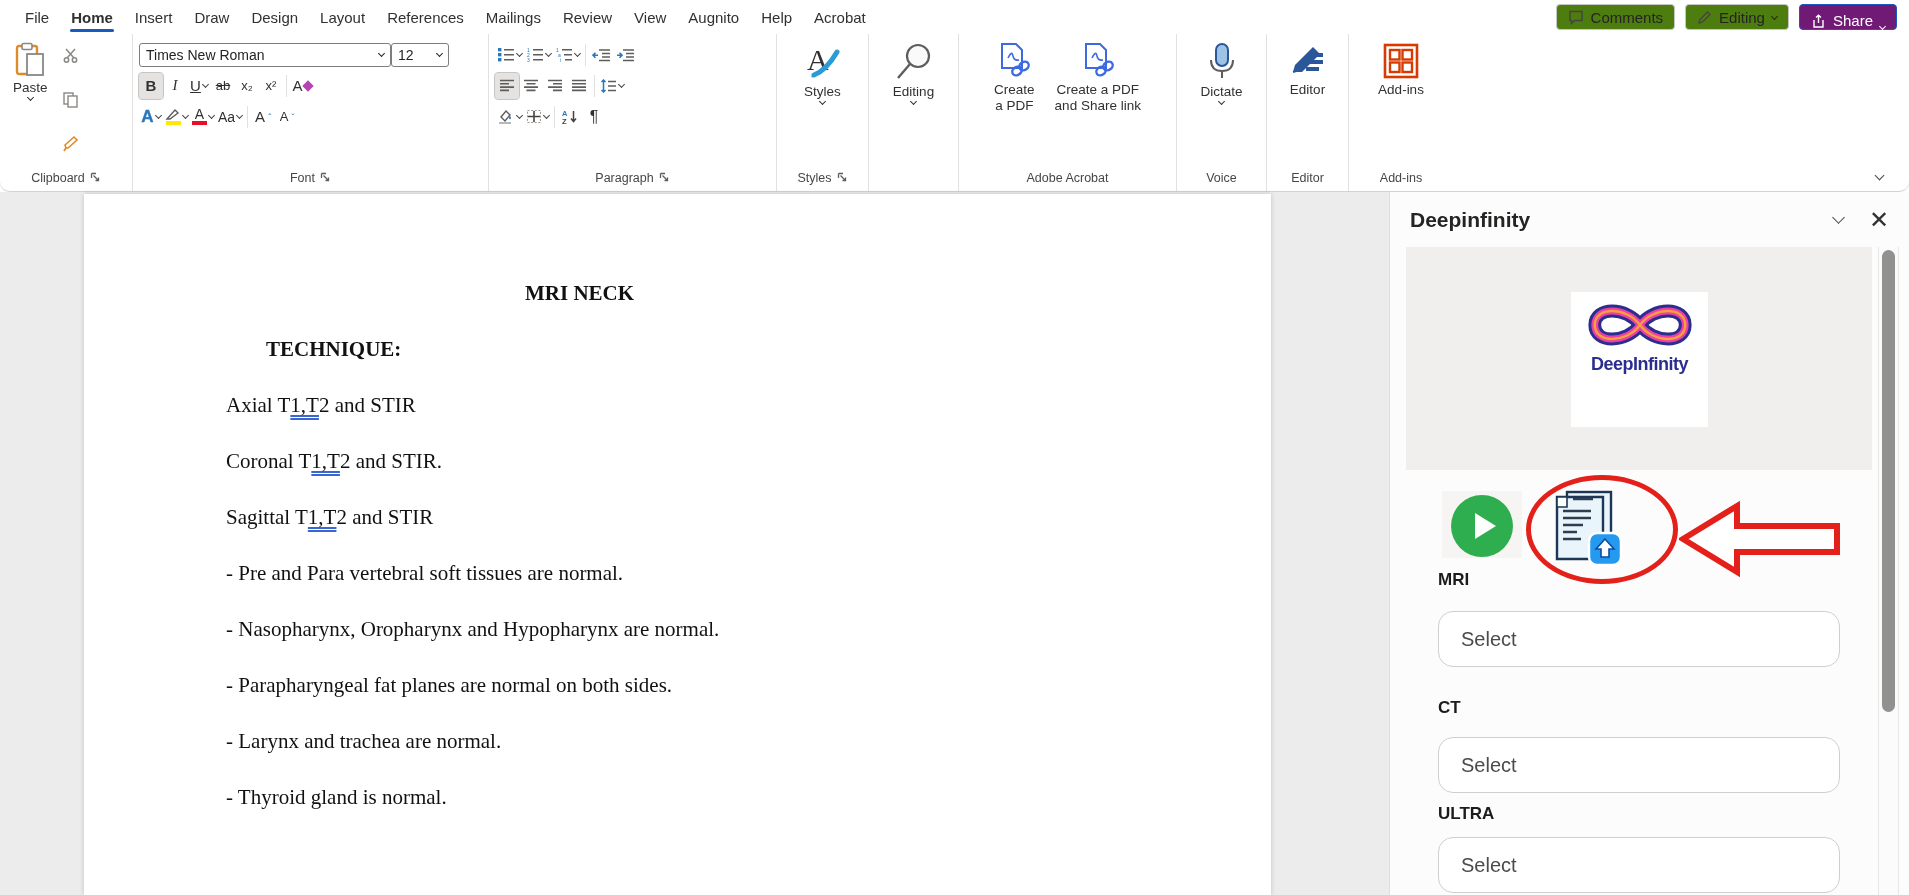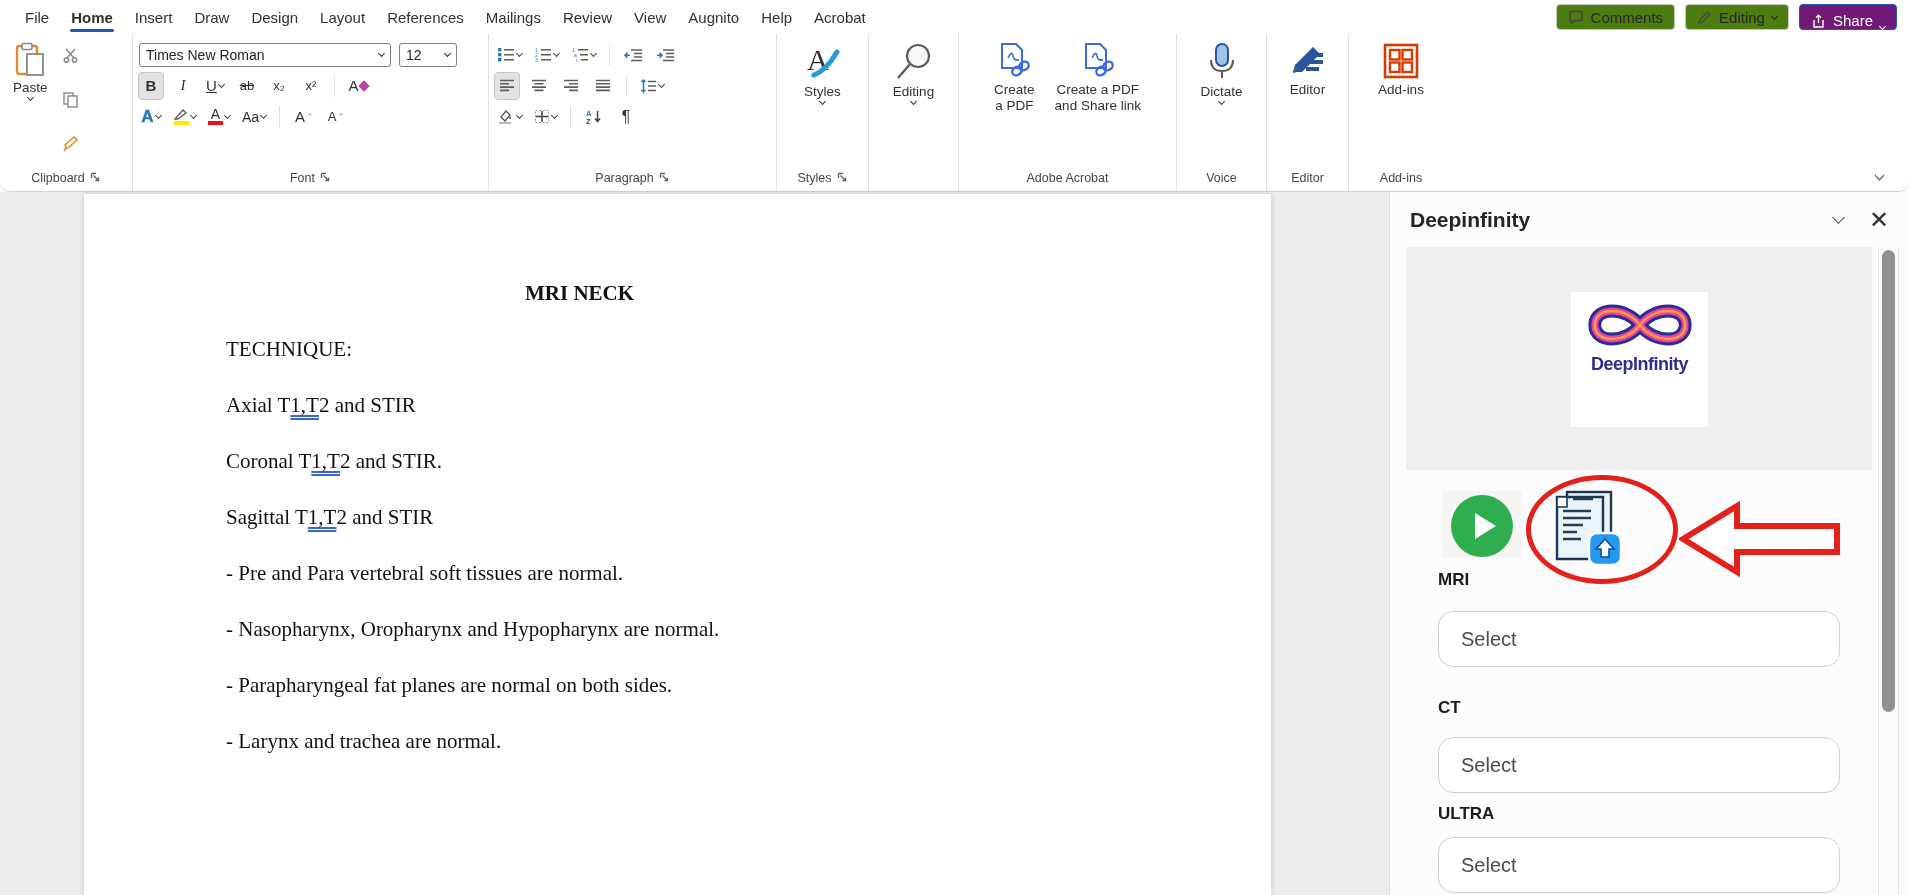--- a/index.html
+++ b/index.html
@@ -21,39 +21,39 @@
   
   .ribbon { position:absolute; left:0; top:34px; width:100%; height:158px; background:#fff; border-bottom:1px solid #d4d2d0; border-radius:0 0 10px 10px; box-shadow:0 1px 2px rgba(0,0,0,.05); display:flex; }
   .rgroup { display:flex; flex-direction:column; border-right:1px solid #e3e1df; padding:5px 6px 0 6px; }
   .rbody { flex:1; display:flex; }
   .rlabel { height:27px; display:flex; align-items:center; justify-content:center; gap:5px; font-size:12.5px; color:#484644; }
   .bigbtn { display:flex; flex-direction:column; align-items:center; justify-content:flex-start; gap:2px; padding:3px 7px; border-radius:4px; font-size:13.5px; color:#323130; background:none; border:none; cursor:default; }
   .bigbtn .l2 { line-height:16px; text-align:center; }
   .mini-col { display:flex; flex-direction:column; justify-content:space-between; padding:3px 2px 8px 4px; }
   .ib { height:26px; min-width:24px; display:flex; align-items:center; justify-content:center; border:none; background:none; border-radius:3px; font-size:15px; color:#444; gap:2px; padding:0 2px; }
   .ib.active { background:#e5e3e1; outline:1px solid #c8c6c4; }
-  .frow { display:flex; align-items:center; gap:8px; height:31px; }
+  .frow { display:flex; align-items:center; gap:0; height:31px; }
   .combo { border:1px solid #7d7d7d; border-radius:3px; height:24px; display:flex; align-items:center; justify-content:space-between; font-size:14px; padding:0 6px; color:#252423; background:#fff; }
   .fb { font-size:15px; color:#323130; }
   .vsep { width:1px; height:22px; background:#e3e1df; margin:0 3px; }
   .collapse-chev { position:absolute; right:26px; bottom:12px; color:#444; }
 
   
   .eff-a { color:#2b77bc; font-weight:bold; font-size:17px; -webkit-text-stroke:.4px #2b77bc; }
   .bar-under { display:flex; flex-direction:column; align-items:center; line-height:12px; }
   .bar-under .bar { width:15px; height:4px; margin-top:1px; }
   .supmark { font-size:9px; margin-left:1px; color:#2b77bc; }
 
   
   .workspace { position:absolute; left:0; top:192px; width:1389px; height:703px; background:#ececec; }
   .page { position:absolute; left:84px; top:2px; width:1187px; height:701px; background:#fff; box-shadow:0 0 5px rgba(0,0,0,.18); }
   .doc { font-family:"Liberation Serif", serif; font-size:21px; line-height:23px; color:#111; padding:88px 60px 0 142px; }
   .doc p { margin:0 0 33px 0; }
   .doc .doc-title { font-weight:bold; margin-left:299px; }
-  .doc .hd { font-weight:normal; }
+  .doc .hd { font-weight:bold;margin-left:40px; }
   .gmark { text-decoration:underline double #3a66d1; text-underline-offset:3px; }
 
   
   .panel { position:absolute; left:1389px; top:192px; width:520px; height:703px; background:#fdfcfc; border-left:1px solid #e0dedc; }
   .panel-header { height:55px; display:flex; align-items:center; padding:0 20px; }
   .panel-title { font-size:21px; font-weight:600; color:#252423; }
   .panel-hdr-icons { margin-left:auto; display:flex; align-items:center; gap:26px; color:#444; }
   .xicon { font-size:24px; line-height:20px; color:#333; }
   .logo-card { position:absolute; left:16px; top:55px; width:466px; height:223px; background:#f1efee; }
   .logo-box { position:absolute; left:165px; top:45px; width:137px; height:135px; background:#fff; display:flex; flex-direction:column; align-items:center; }
@@ -501,20 +501,21 @@
     <div class="doc">
       <p class="doc-title">MRI NECK</p>
       <p class="hd">TECHNIQUE:</p>
       <p><span>Axial T</span><span class="gmark">1,T</span><span>2 and STIR</span></p>
       <p><span>Coronal T</span><span class="gmark">1,T</span><span>2 and STIR.</span></p>
       <p><span>Sagittal T</span><span class="gmark">1,T</span><span>2 and STIR</span></p>
       <p>- Pre and Para vertebral soft tissues are normal.</p>
       <p>- Nasopharynx, Oropharynx and Hypopharynx are normal.</p>
       <p>- Parapharyngeal fat planes are normal on both sides.</p>
       <p>- Larynx and trachea are normal.</p>
+      <p>- Thyroid gland is normal.</p>
     </div>
   </div>
 </div>
 
 <div class="panel">
   <div class="panel-header">
     <span class="panel-title">Deepinfinity</span>
     <span class="panel-hdr-icons">
       <span class="chev" style="width:9px;height:9px"></span>
       <span class="xicon">✕</span>

